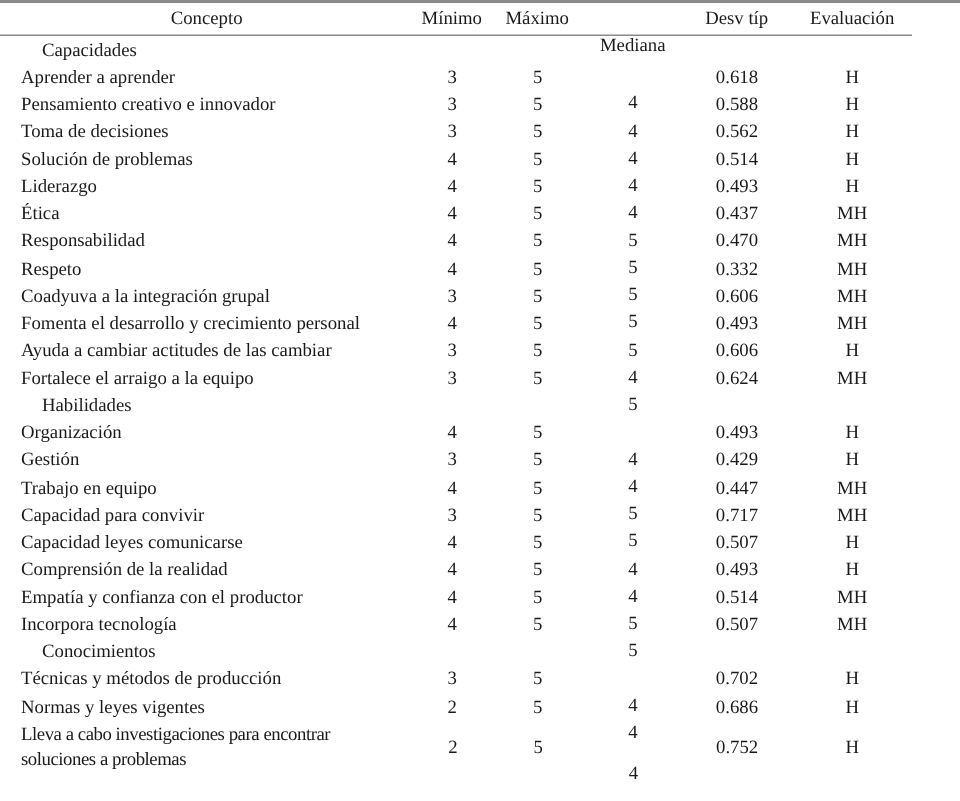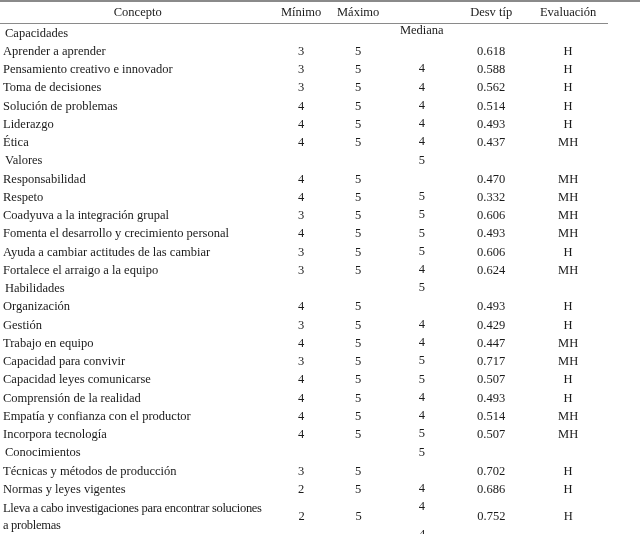--- a/index.html
+++ b/index.html
@@ -32,29 +32,29 @@
     }
     .row {
       display: flex;
       height: 18.25px;
       align-items: center;
     }
     .row.tall {
       height: 36px;
       align-items: center;
     }
-    .c-concept { width: 290px; padding-left: 3px; box-sizing: border-box; white-space: nowrap; }
+    .c-concept { width: 290px; padding-left: 14px; box-sizing: border-box; white-space: nowrap; }
     .c-min { width: 54px; text-align: center; }
     .c-max { width: 66px; text-align: center; }
     .c-med { width: 68px; text-align: center; margin-top: 35px; }
     .c-sd { width: 78px; text-align: center; }
     .c-eval { width: 84px; text-align: center; }
     .head-row .c-concept { text-align: center; padding-left: 0; }
     .head-row .c-min { width: 54px; }
-    .section .c-concept { padding-left: 5px; }
+    .section .c-concept { padding-left: 28px; }
     .tall .c-concept {
       white-space: normal;
       line-height: 17px;
       padding-right: 14px;
       letter-spacing: -0.3px;
     }
   </style>
 </head>
 <body>
 
@@ -115,23 +115,20 @@
         <div class="c-eval">H</div>
       </div>
       <div class="row">
         <div class="c-concept">Ética</div>
         <div class="c-min">4</div>
         <div class="c-max">5</div>
         <div class="c-med">5</div>
         <div class="c-sd">0.437</div>
         <div class="c-eval">MH</div>
       </div>
-      <div class="row section">
-        <div class="c-concept">Valores</div>
-      </div>
       <div class="row">
         <div class="c-concept">Responsabilidad</div>
         <div class="c-min">4</div>
         <div class="c-max">5</div>
         <div class="c-med">5</div>
         <div class="c-sd">0.470</div>
         <div class="c-eval">MH</div>
       </div>
       <div class="row">
         <div class="c-concept">Respeto</div>

